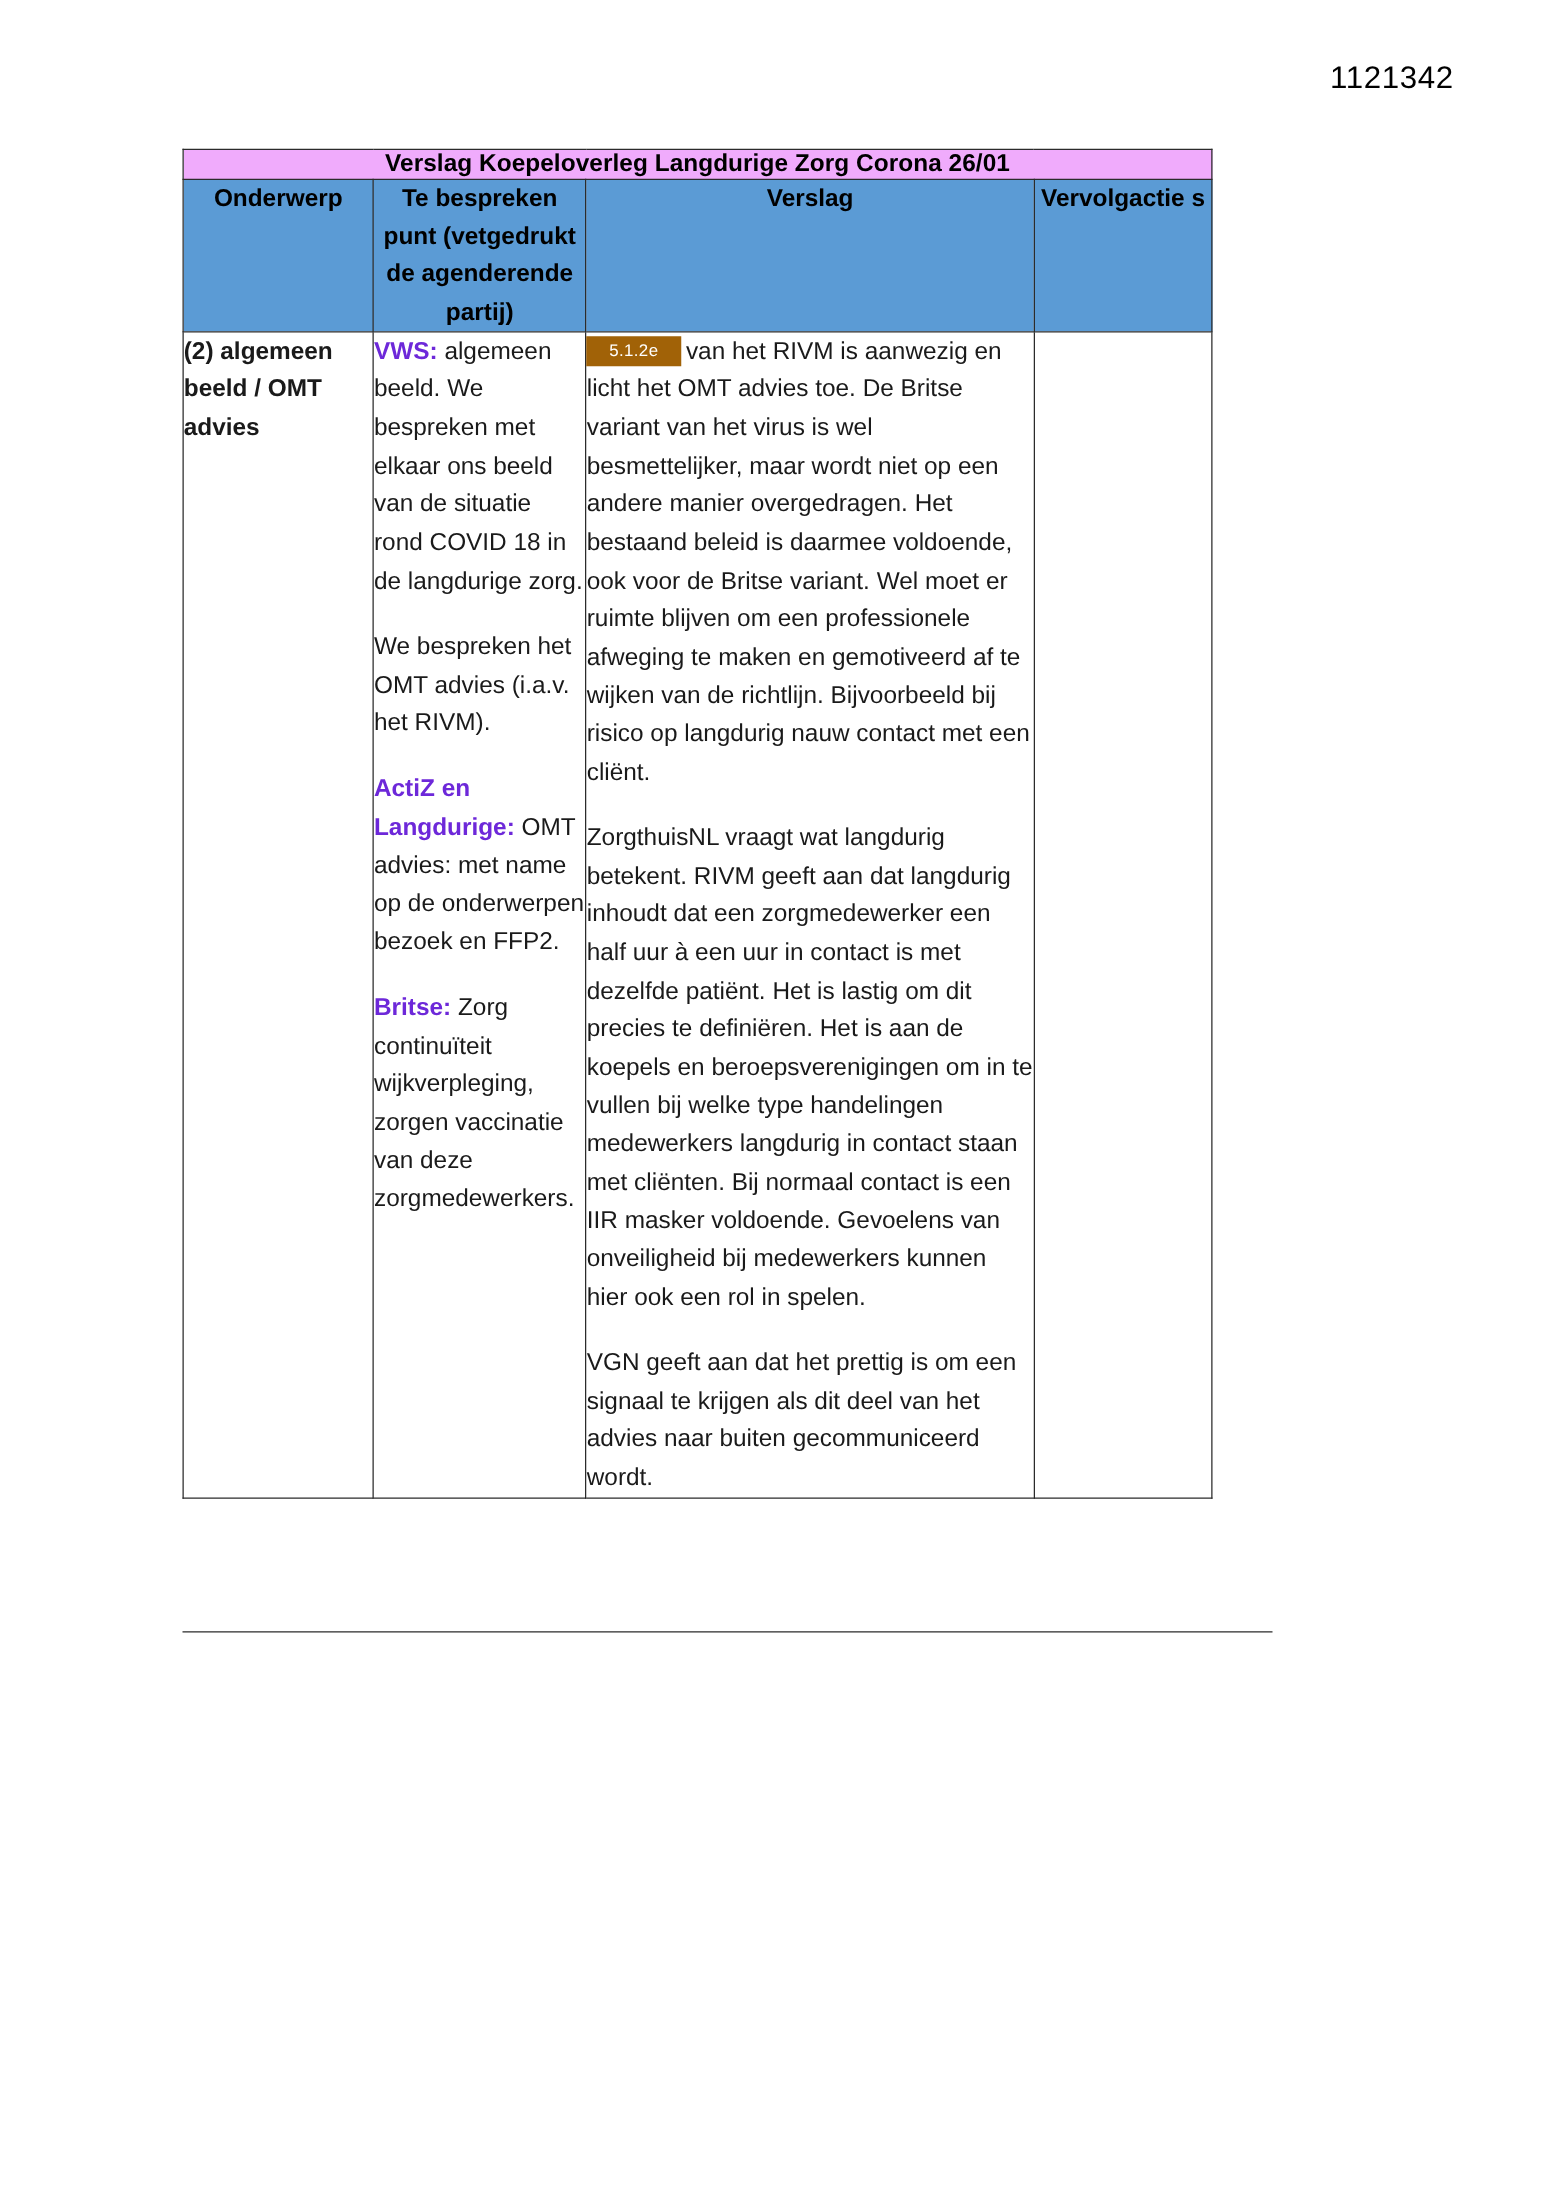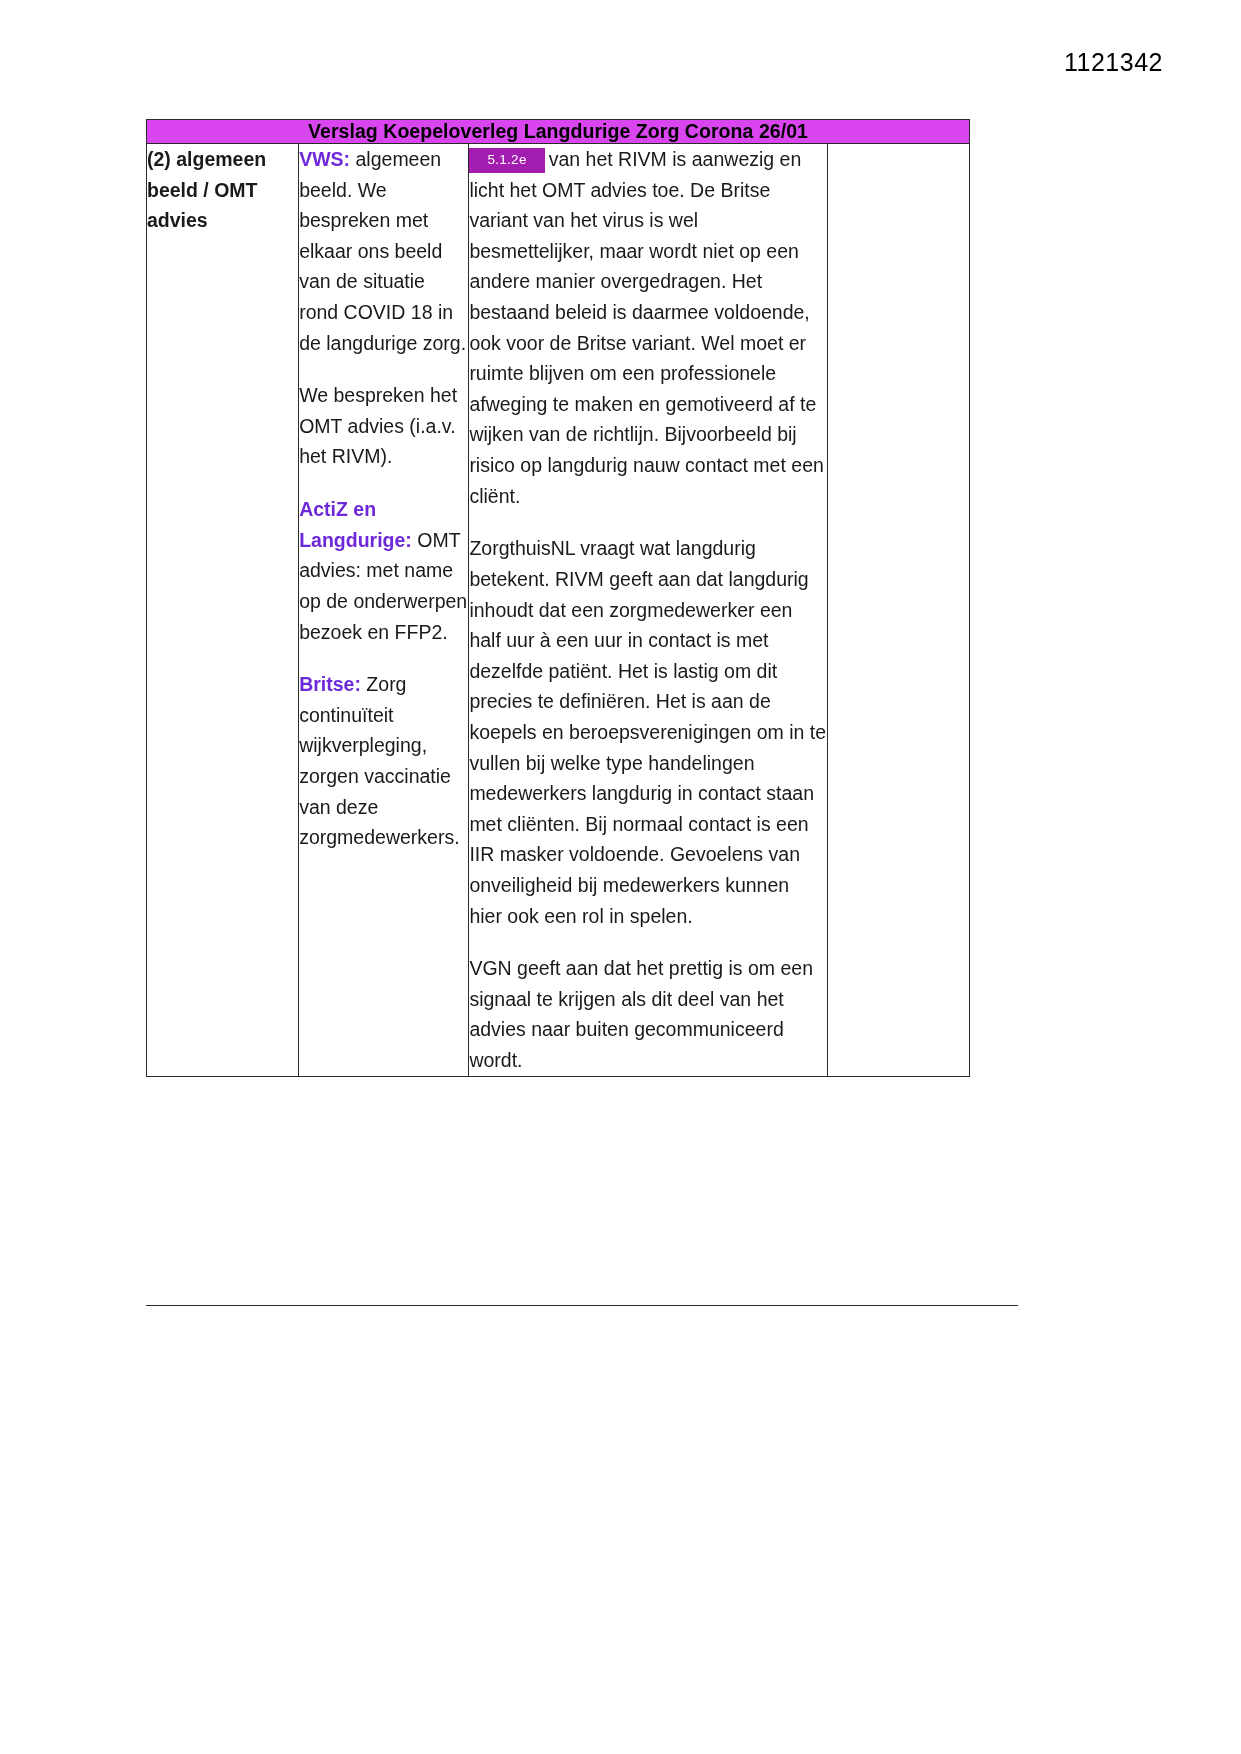--- a/index.html
+++ b/index.html
@@ -39,21 +39,21 @@
     width: 824px;
     border-collapse: collapse;
     table-layout: fixed;
   }
   .doc-table td, .doc-table th {
     border: 1px solid #2b2b2b;
     vertical-align: top;
     padding: 0;
   }
   .title-cell {
-    background: #d946ef;
+    background: #f0abfc;
     text-align: center;
     font-weight: bold;
     font-size: 19.5px;
     padding: 14px 6px 16px 6px;
     letter-spacing: 0.05px;
     color: #000;
   }
   .head-cell {
     background: #5b9bd5;
     font-weight: bold;
@@ -80,21 +80,21 @@
     font-weight: bold;
     color: #6d28d9;
   }
   .col-1 { width: 152px; }
   .col-2 { width: 170px; }
   .col-3 { width: 358px; }
   .col-4 { width: 142px; }
 
   .redaction {
     display: inline-block;
-    background: #a21caf;
+    background: #a16207;
     color: #ffffff;
     font-size: 13.5px;
     line-height: 1;
     padding: 5px 18px 6px 18px;
     vertical-align: 2px;
     margin-right: 4px;
     letter-spacing: 0.3px;
     font-family: "Liberation Sans", sans-serif;
   }
   .row-bottom-rule {
@@ -119,20 +119,26 @@
       <col class="col-1">
       <col class="col-2">
       <col class="col-3">
       <col class="col-4">
     </colgroup>
     <tbody>
       <tr>
         <td class="title-cell" colspan="4">Verslag Koepeloverleg Langdurige Zorg Corona 26/01</td>
       </tr>
       <tr>
+        <th class="head-cell">Onderwerp</th>
+        <th class="head-cell">Te bespreken punt (vetgedrukt de agenderende partij)</th>
+        <th class="head-cell">Verslag</th>
+        <th class="head-cell">Vervolgactie s</th>
+      </tr>
+      <tr>
         <td class="body-cell">
           <p class="first-col-text">(2) algemeen beeld / OMT advies</p>
         </td>
         <td class="body-cell">
           <p><b>VWS:</b><span> algemeen beeld. We bespreken met elkaar ons beeld van de situatie rond COVID 18 in de langdurige zorg.</span></p>
           <p><span>We bespreken het OMT advies (i.a.v. het RIVM).</span></p>
           <p><b>ActiZ en Langdurige:</b><span> OMT advies: met name op de onderwerpen bezoek en FFP2.</span></p>
           <p><b>Britse:</b><span> Zorg continuïteit wijkverpleging, zorgen vaccinatie van deze zorgmedewerkers.</span></p>
         </td>
         <td class="body-cell">

